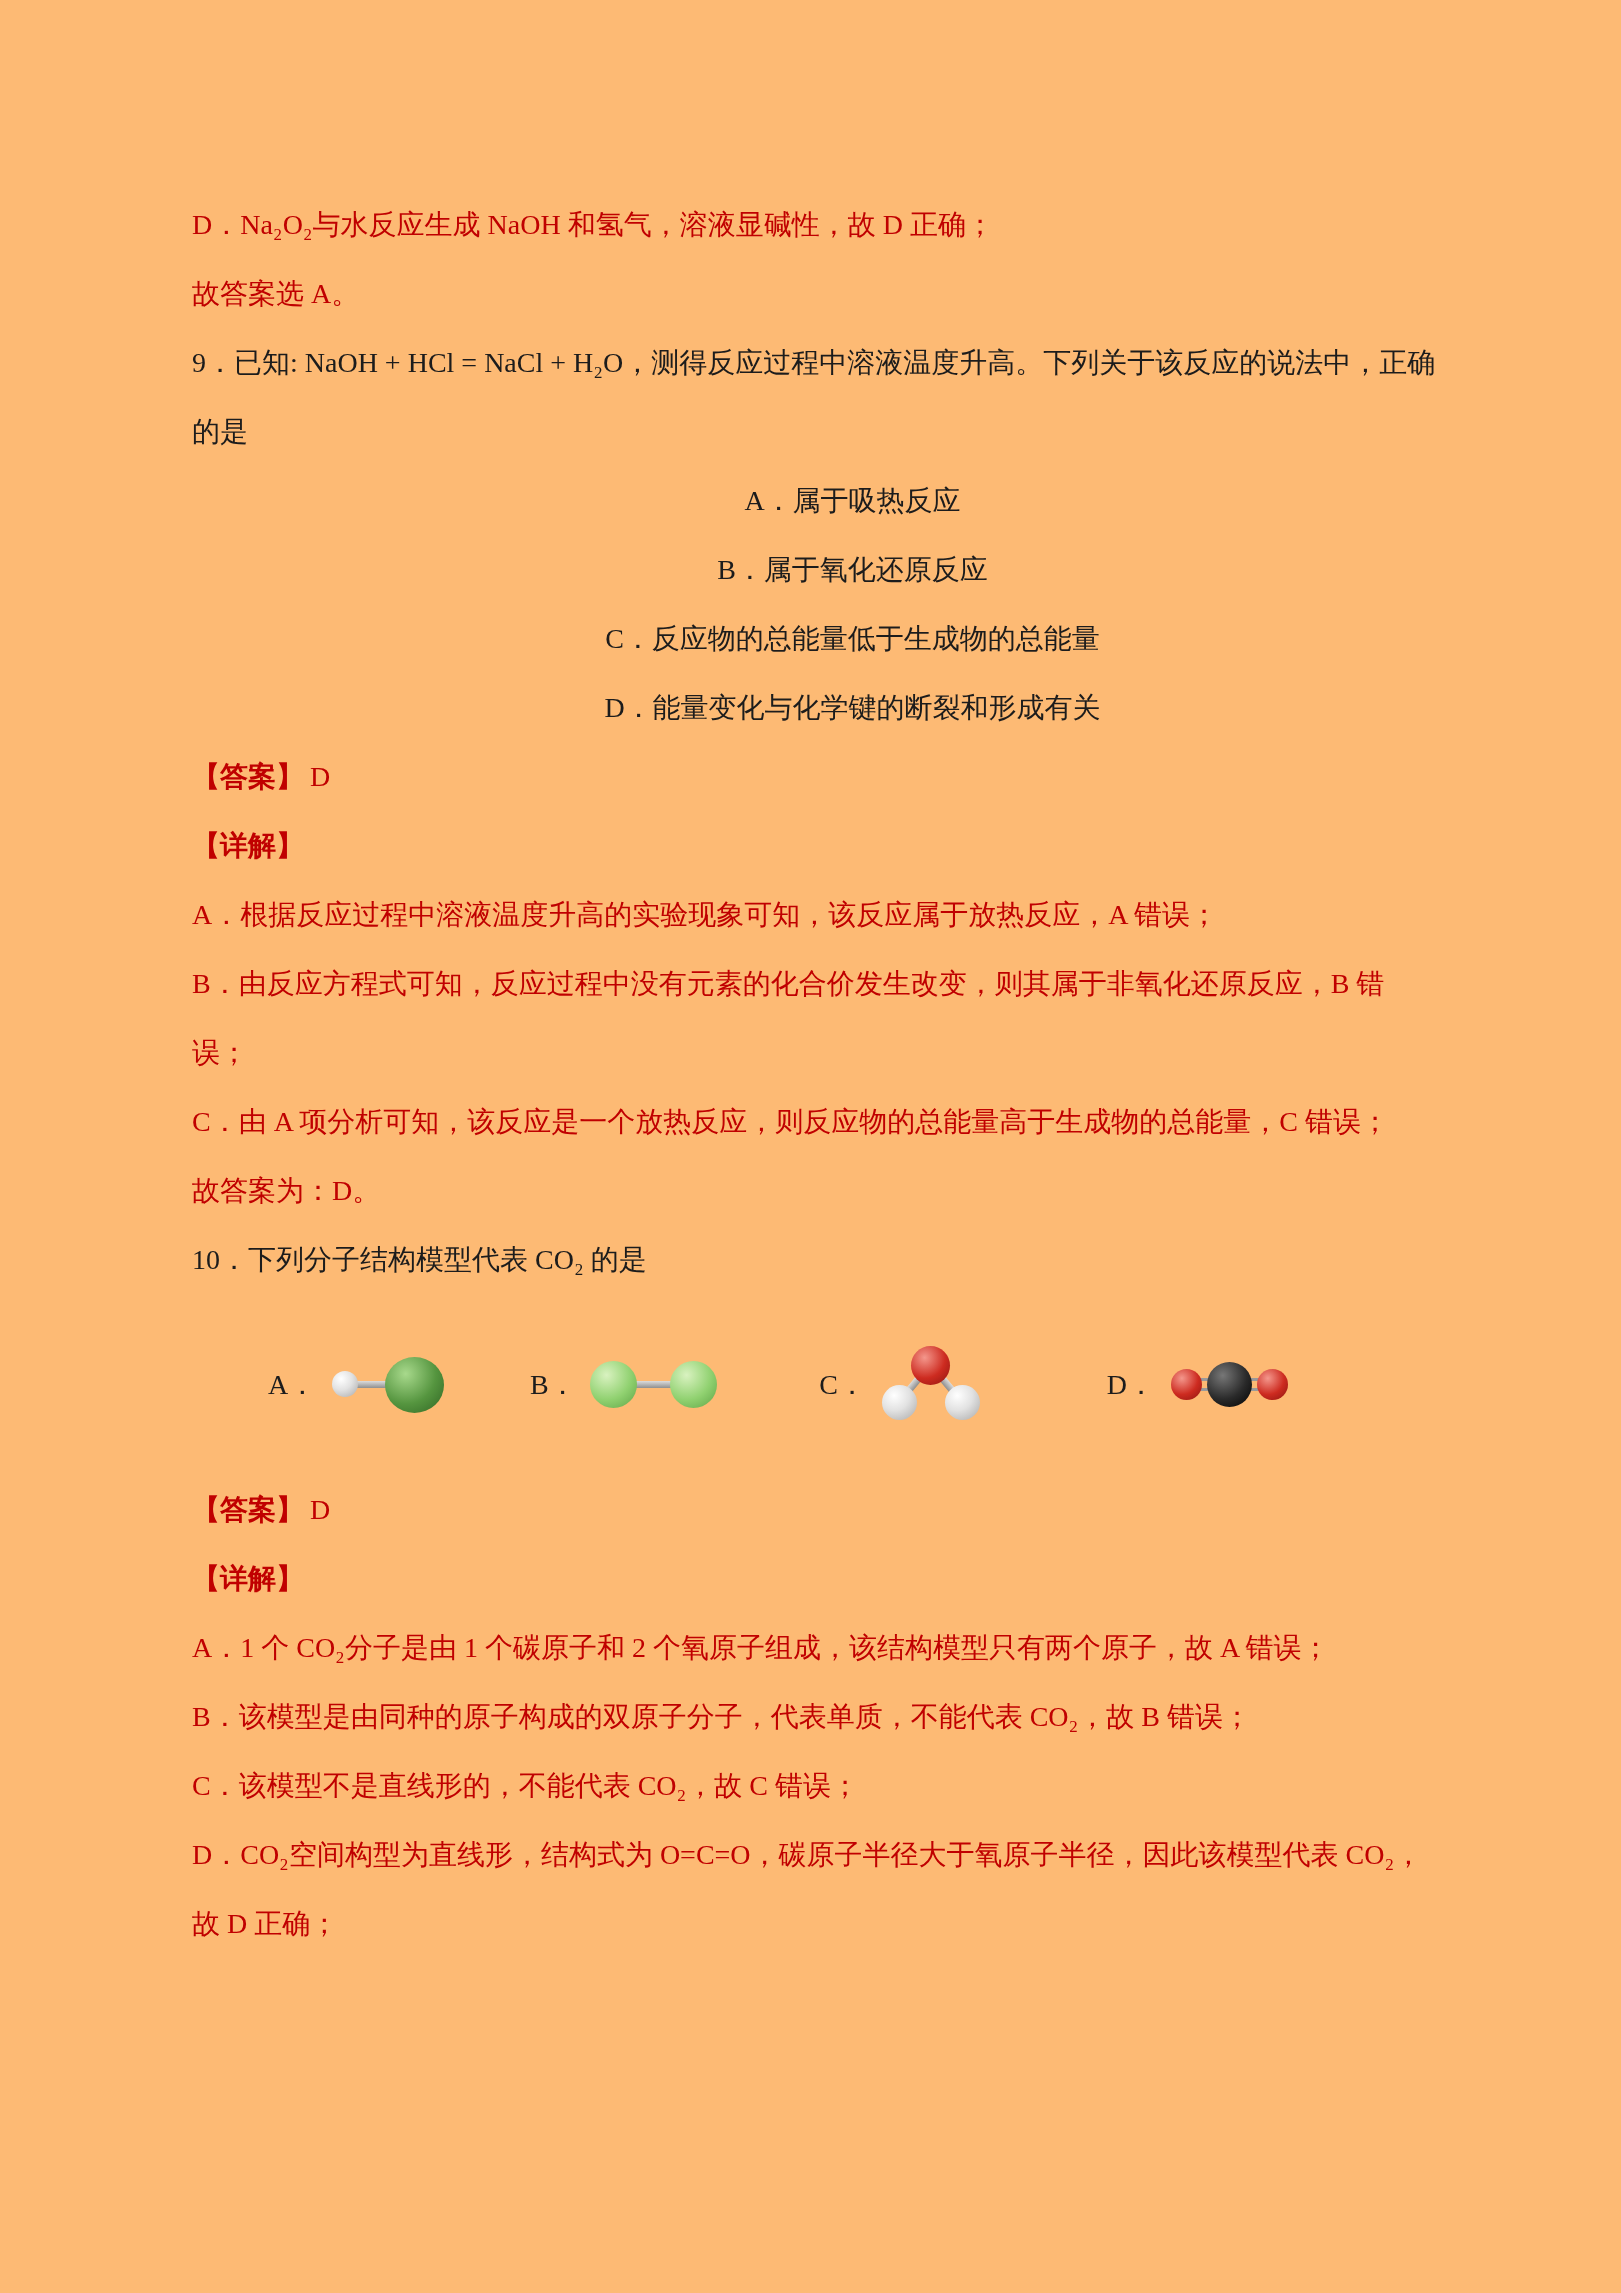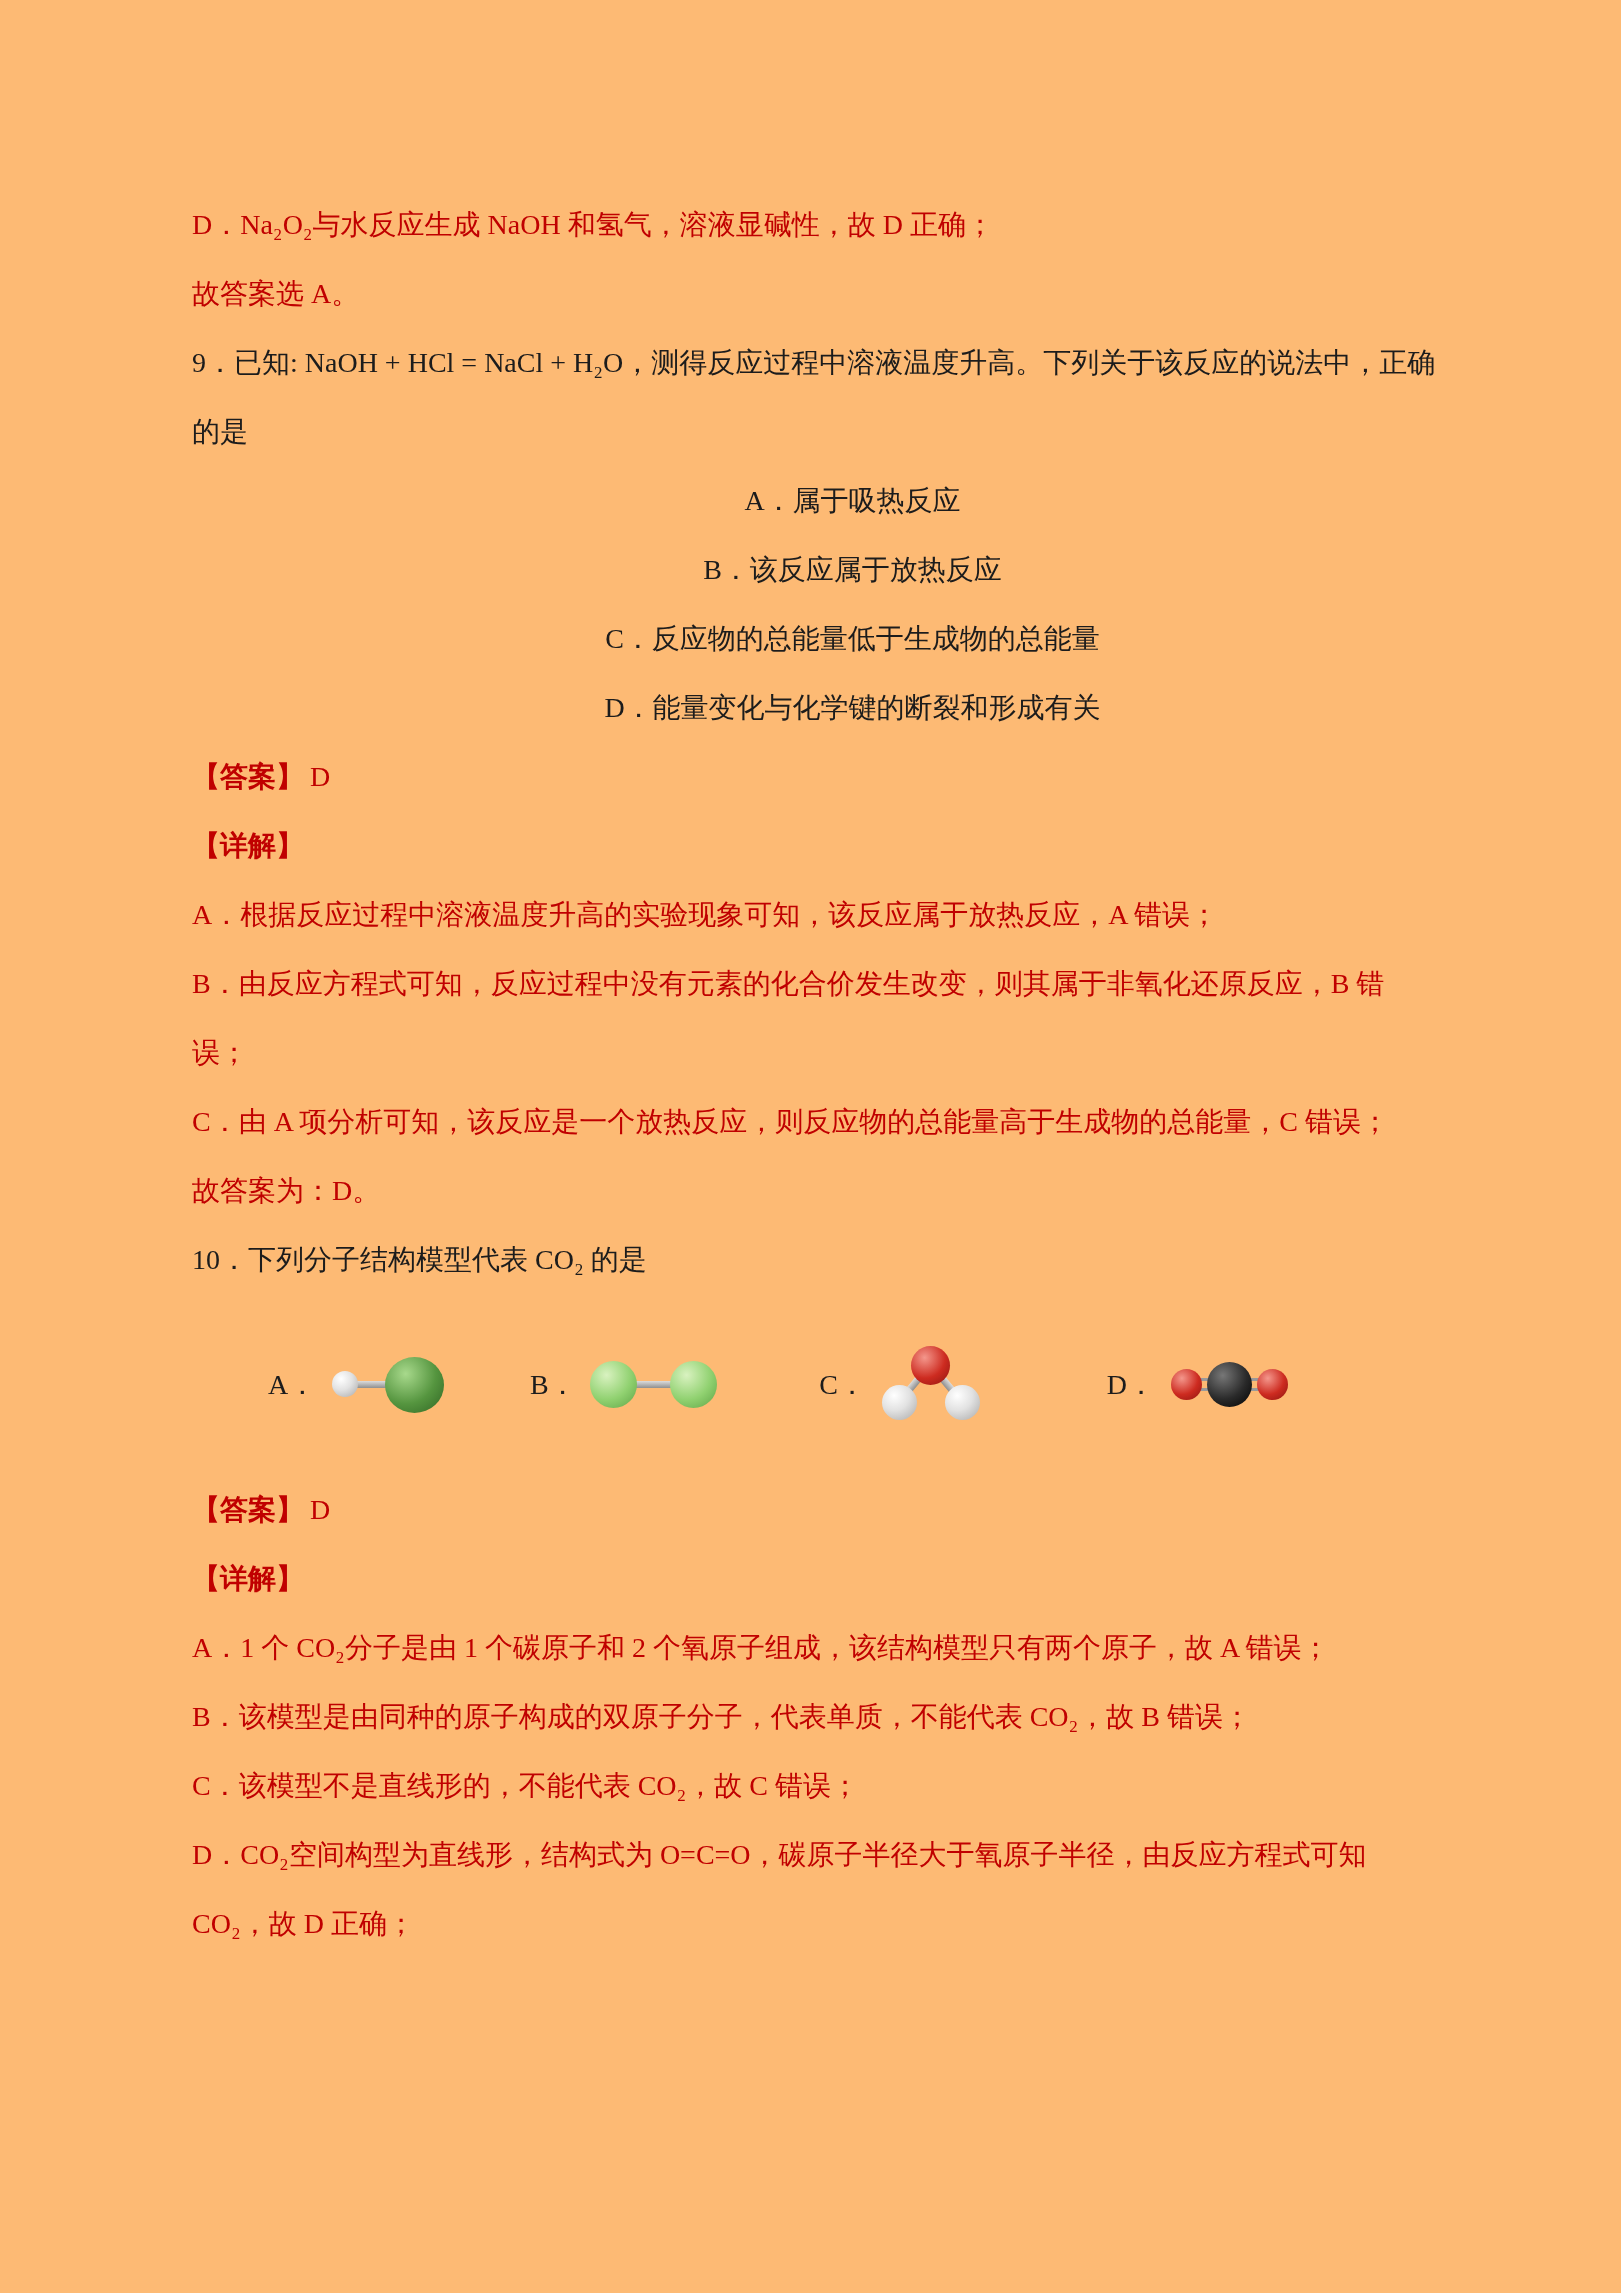--- a/index.html
+++ b/index.html
@@ -79,21 +79,21 @@
 
 <div class="page">
   <div class="content">
 
     <p class="red">D．Na₂O₂与水反应生成 NaOH 和氢气，溶液显碱性，故 D 正确；</p>
     <p class="red">故答案选 A。</p>
 
     <p>9．已知: NaOH + HCl = NaCl + H₂O，测得反应过程中溶液温度升高。下列关于该反应的说法中，正确的是</p>
     <div class="q-options">
       <p>A．属于吸热反应</p>
-      <p>B．该反应属于放热反应</p>
+      <p>B．属于氧化还原反应</p>
       <p>C．反应物的总能量低于生成物的总能量</p>
       <p>D．能量变化与化学键的断裂和形成有关</p>
     </div>
     <p><span class="tag">【答案】</span><span class="red ansletter">D</span></p>
     <p><span class="tag">【详解】</span></p>
     <p class="red">A．根据反应过程中溶液温度升高的实验现象可知，该反应属于放热反应，A 错误；</p>
     <p class="red">B．由反应方程式可知，反应过程中没有元素的化合价发生改变，则其属于非氧化还原反应，B 错误；</p>
     <p class="red">C．由 A 项分析可知，该反应是一个放热反应，则反应物的总能量高于生成物的总能量，C 错误；</p>
     <p class="red">故答案为：D。</p>
 
@@ -141,17 +141,17 @@
         </span>
       </div>
 
     </div>
 
     <p><span class="tag">【答案】</span><span class="red ansletter">D</span></p>
     <p><span class="tag">【详解】</span></p>
     <p class="red">A．1 个 CO₂分子是由 1 个碳原子和 2 个氧原子组成，该结构模型只有两个原子，故 A 错误；</p>
     <p class="red">B．该模型是由同种的原子构成的双原子分子，代表单质，不能代表 CO₂，故 B 错误；</p>
     <p class="red">C．该模型不是直线形的，不能代表 CO₂，故 C 错误；</p>
-    <p class="red">D．CO₂空间构型为直线形，结构式为 O=C=O，碳原子半径大于氧原子半径，由反应方程式可知 CO₂，故 D 正确；</p>
+    <p class="red">D．CO₂空间构型为直线形，结构式为 O=C=O，碳原子半径大于氧原子半径，因此该模型代表 CO₂，故 D 正确；</p>
 
   </div>
 </div>
 
 
 </body></html>

